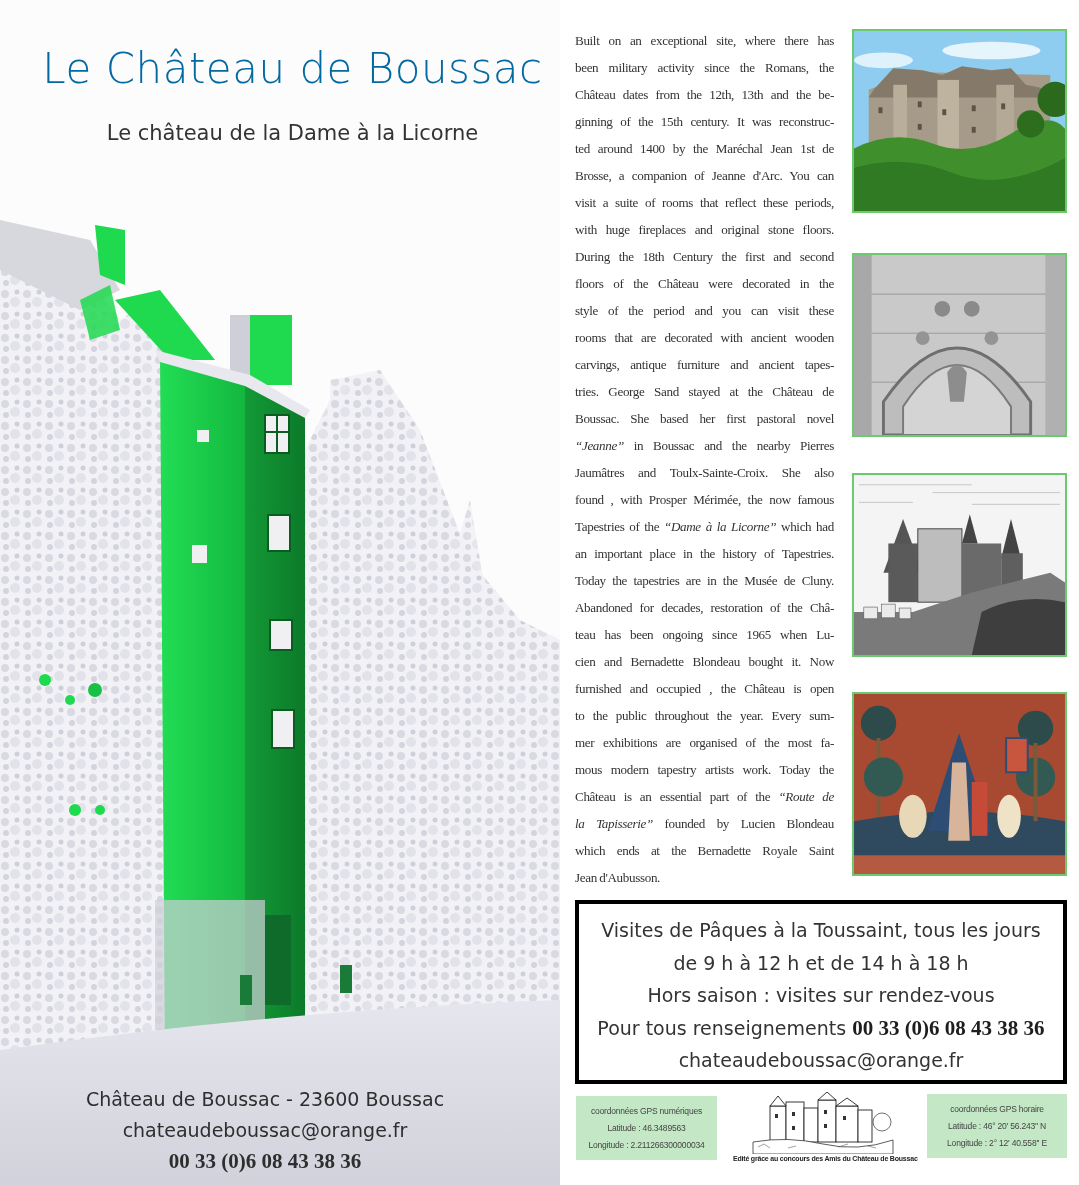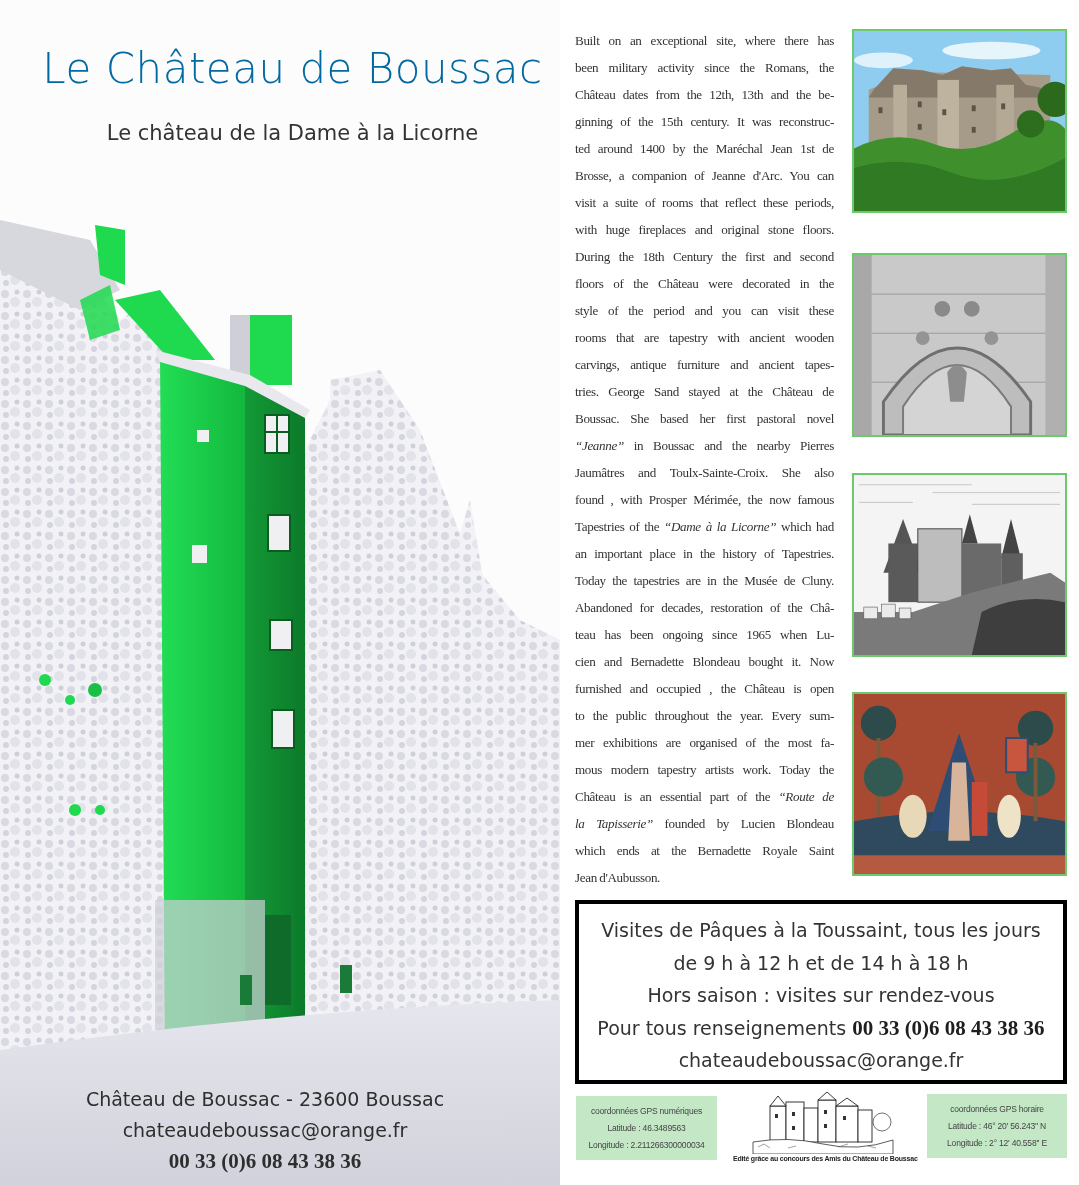--- a/index.html
+++ b/index.html
@@ -173,21 +173,21 @@
   <span class="ln">been military activity since the Romans, the</span>
   <span class="ln">Château dates from the 12th, 13th and the be-</span>
   <span class="ln">ginning of the 15th century. It was reconstruc-</span>
   <span class="ln">ted around 1400 by the Maréchal Jean 1st de</span>
   <span class="ln">Brosse, a companion of Jeanne d'Arc. You can</span>
   <span class="ln">visit a suite of rooms that reflect these periods,</span>
   <span class="ln">with huge fireplaces and original stone floors.</span>
   <span class="ln">During the 18th Century the first and second</span>
   <span class="ln">floors of the Château were decorated in the</span>
   <span class="ln">style of the period and you can visit these</span>
-  <span class="ln">rooms that are  tapestry with ancient wooden</span>
+  <span class="ln">rooms that are  decorated with ancient wooden</span>
   <span class="ln">carvings, antique furniture and ancient tapes-</span>
   <span class="ln">tries. George Sand stayed at the Château de</span>
   <span class="ln">Boussac. She based her first pastoral novel</span>
   <span class="ln"><i>“Jeanne”</i><span> in Boussac and the nearby Pierres</span></span>
   <span class="ln">Jaumâtres and Toulx-Sainte-Croix.  She also</span>
   <span class="ln">found , with Prosper Mérimée, the now famous</span>
   <span class="ln"><span>Tapestries of the </span><i>“Dame à la Licorne”</i><span> which had</span></span>
   <span class="ln">an important place in the history of Tapestries.</span>
   <span class="ln">Today the tapestries are in the Musée de Cluny.</span>
   <span class="ln">Abandoned for decades, restoration of the Châ-</span>

